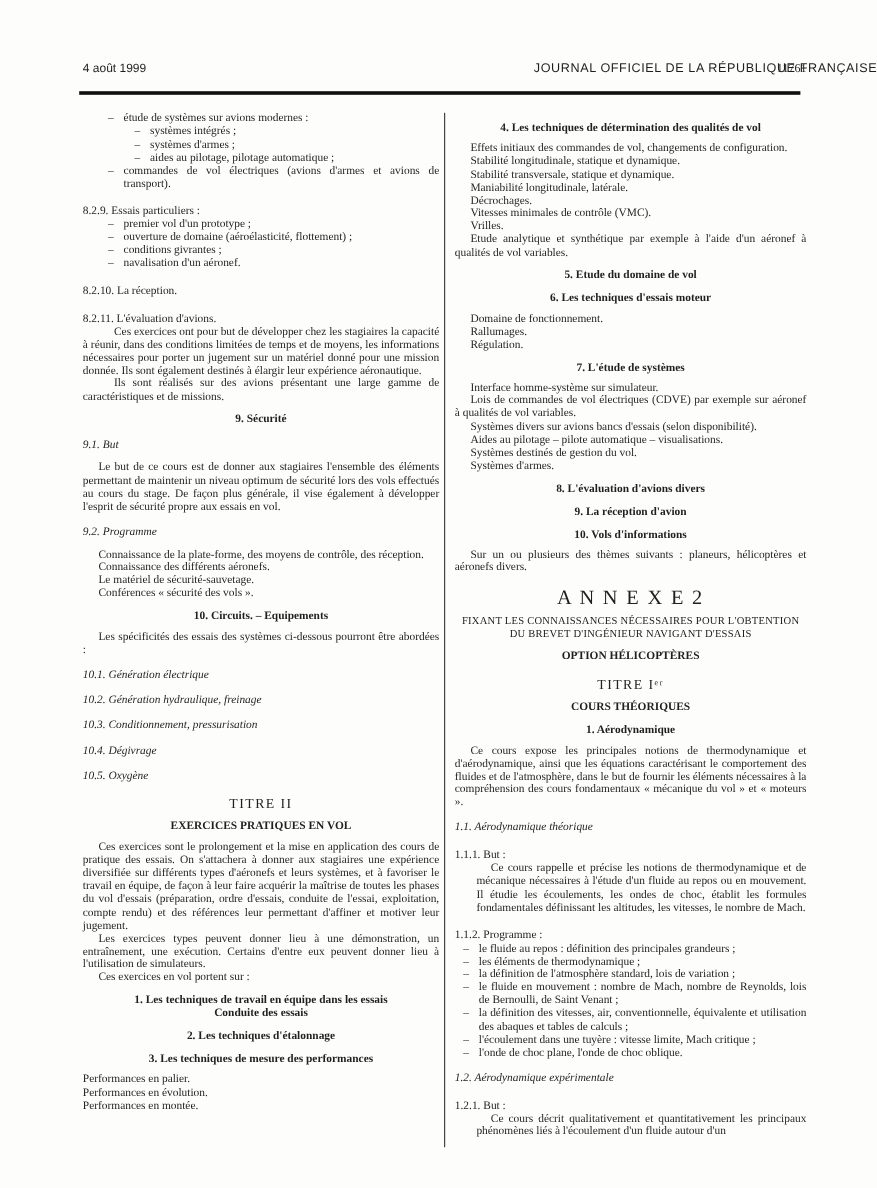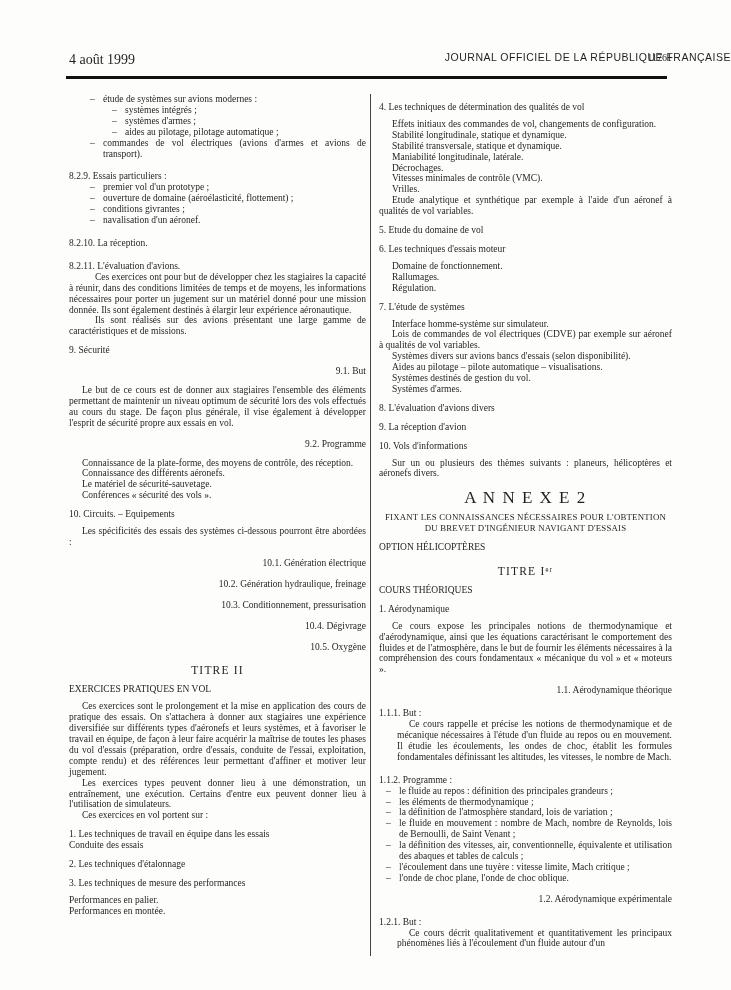--- a/index.html
+++ b/index.html
@@ -1,36 +1,36 @@
 <!DOCTYPE html>
 <html lang="fr"><head>
 <meta charset="utf-8">
 <style>
   html,body{margin:0;padding:0;background:#ffffff;}
   .page{position:relative;width:731px;height:990px;background:#fdfdfb;overflow:hidden;
         font-family:"Liberation Serif",serif;color:#1f1f1f;}
   
-  .header-date{position:absolute;left:69px;top:52px;font-family:Liberation Serif, serif;font-size:14px;}
+  .header-date{position:absolute;left:69px;top:52px;font-family:Liberation Sans, sans-serif;font-size:10px;}
   .journal-title{position:absolute;left:0;right:0;top:51px;text-align:right;
         font-family:"Liberation Sans",sans-serif;font-size:10.5px;letter-spacing:0.5px;}
   .page-number{position:absolute;right:59px;top:52px;font-family:Liberation Serif, serif;font-size:10px;}
   .header-rule{position:absolute;left:66px;top:76px;width:601px;height:3px;background:#101010;}
   .divider{position:absolute;left:370px;top:94px;width:1px;height:862px;background:#444;}
   
   .col{position:absolute;top:94px;font-size:9.5px;line-height:10.9px;}
   .col-left{left:69px;width:297px;}
   .col-right{left:379px;width:293px;}
   
   .para{text-indent:13px;text-align:justify;}
   .para-wide{text-indent:26px;text-align:justify;}
   .flush{text-align:justify;margin-top:12px;}
   .line{text-align:left;}
   .indent-para{margin-left:18px;text-indent:12px;text-align:justify;}
-  .center-bold{text-align:left;font-weight:normal;margin:8px 0 6px;white-space:pre-line;}
-  .center-italic{text-align:right;margin:10px 0 8px;}
+  .center-bold{text-align:center;font-weight:bold;margin:8px 0 6px;white-space:pre-line;}
+  .center-italic{text-align:left;font-style:italic;margin:10px 0 8px;}
   .titre{text-align:center;font-size:11.5px;letter-spacing:1.2px;margin:13px 0 8px;}
   .annexe{text-align:center;font-size:17px;letter-spacing:1.5px;margin:14px 0 8px;}
   .center-caps{text-align:center;font-size:8.8px;letter-spacing:0.2px;margin:4px 0 6px;white-space:pre-line;}
   .list{margin:0;}
   .li{position:relative;text-align:justify;}
   .li .dash{position:absolute;}
   .li.lvl0{padding-left:20px;} .li.lvl0 .dash{left:7px;}
   .li.lvl1{padding-left:34px;} .li.lvl1 .dash{left:21px;}
   .li.lvl2{padding-left:56px;} .li.lvl2 .dash{left:43px;}
 </style>
@@ -80,20 +80,21 @@
       <div class="titre">TITRE II</div>
       <div class="center-bold">EXERCICES PRATIQUES EN VOL</div>
       <div class="para">Ces exercices sont le prolongement et la mise en application des cours de pratique des essais. On s'attachera à donner aux stagiaires une expérience diversifiée sur différents types d'aéronefs et leurs systèmes, et à favoriser le travail en équipe, de façon à leur faire acquérir la maîtrise de toutes les phases du vol d'essais (préparation, ordre d'essais, conduite de l'essai, exploitation, compte rendu) et des références leur permettant d'affiner et motiver leur jugement.</div>
       <div class="para">Les exercices types peuvent donner lieu à une démonstration, un entraînement, une exécution. Certains d'entre eux peuvent donner lieu à l'utilisation de simulateurs.</div>
       <div class="para">Ces exercices en vol portent sur :</div>
       <div class="center-bold">1. Les techniques de travail en équipe dans les essais
 Conduite des essais</div>
       <div class="center-bold">2. Les techniques d'étalonnage</div>
       <div class="center-bold">3. Les techniques de mesure des performances</div>
       <div class="line">Performances en palier.</div>
+      <div class="line">Performances en évolution.</div>
       <div class="line">Performances en montée.</div>
     </div>
   <div class="col col-right" id="col-right">
       <div class="center-bold">4. Les techniques de détermination des qualités de vol</div>
       <div class="para">Effets initiaux des commandes de vol, changements de configuration.</div>
       <div class="para">Stabilité longitudinale, statique et dynamique.</div>
       <div class="para">Stabilité transversale, statique et dynamique.</div>
       <div class="para">Maniabilité longitudinale, latérale.</div>
       <div class="para">Décrochages.</div>
       <div class="para">Vitesses minimales de contrôle (VMC).</div>

